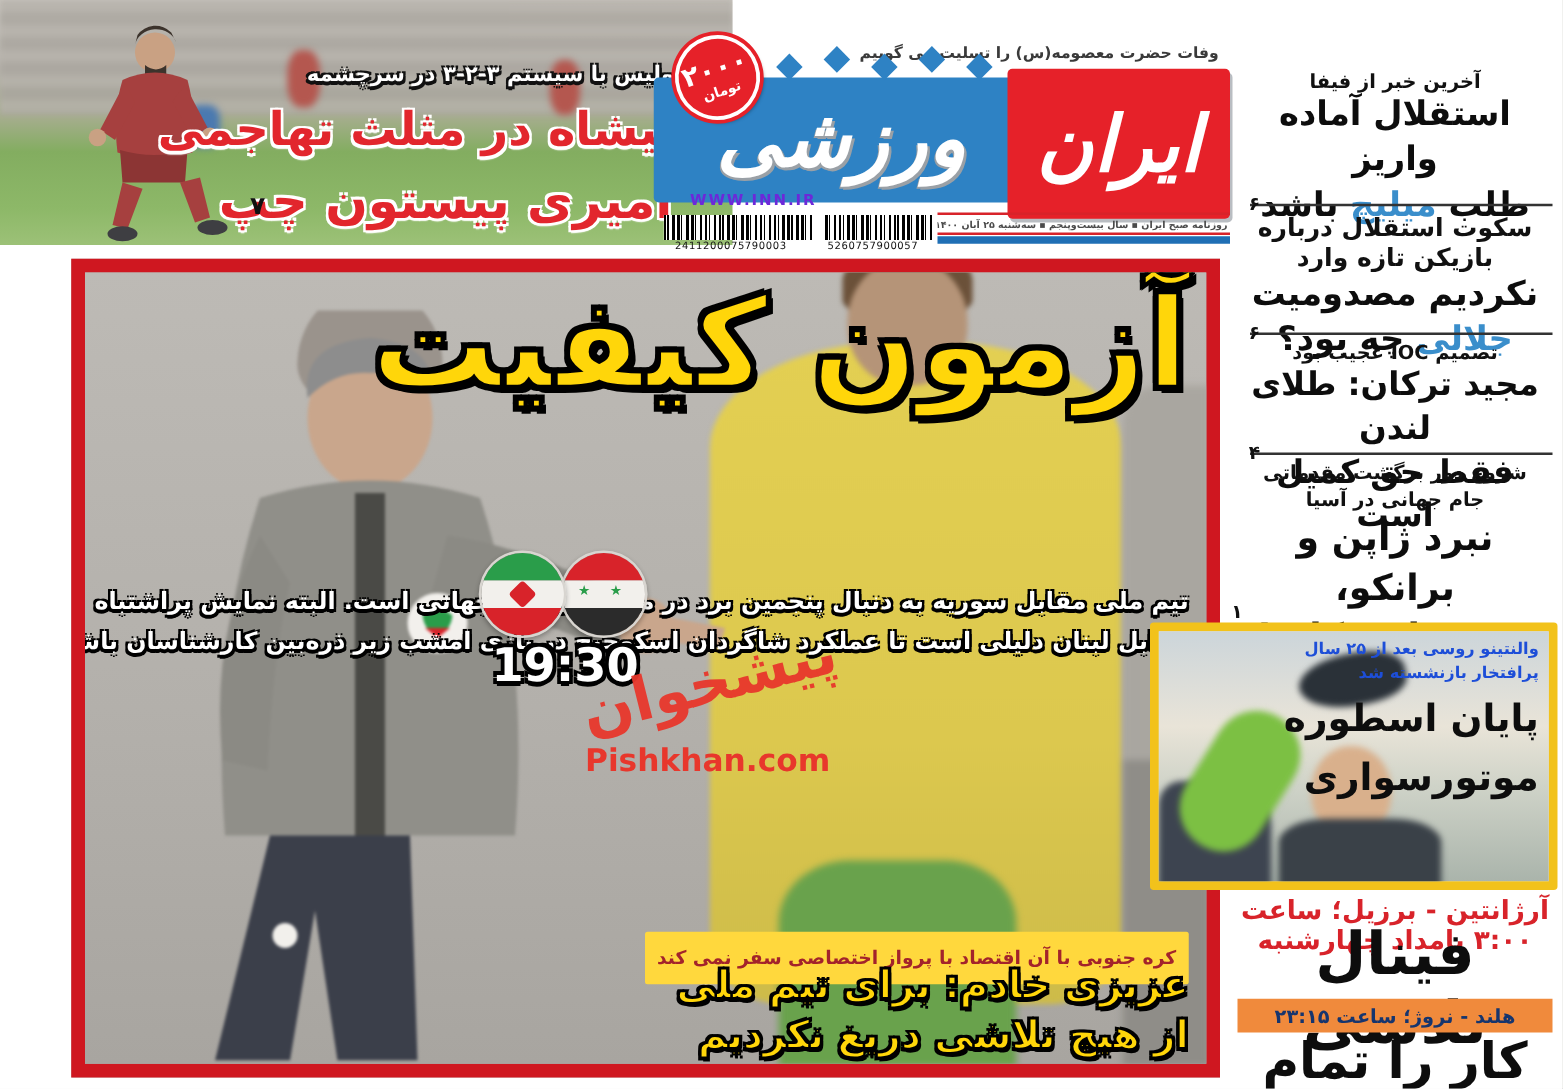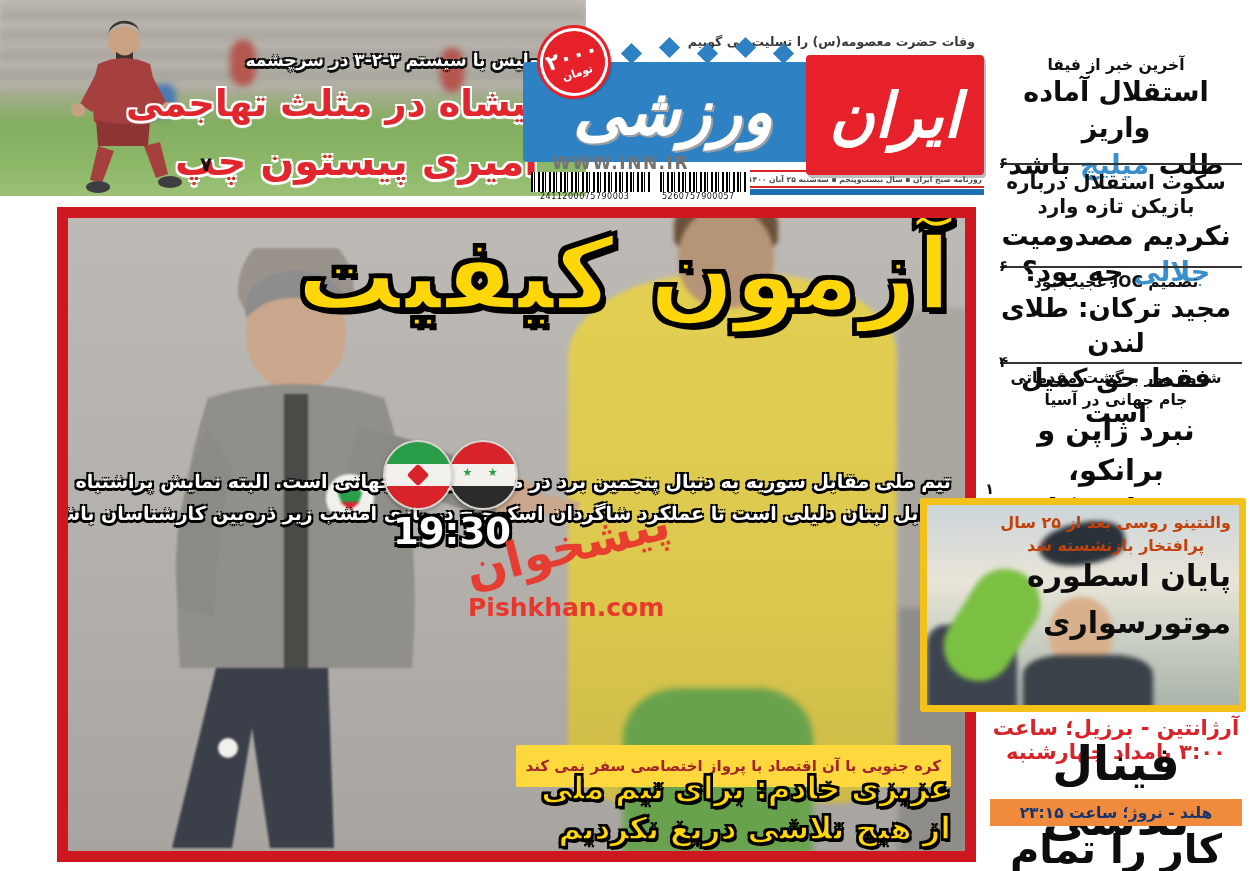--- a/index.html
+++ b/index.html
@@ -30,21 +30,21 @@
       color:#fff; font-size:64px; font-weight:bold; font-style:italic;
       text-shadow:2px 2px 0 #9aa0a6, -1px 1px 0 #9aa0a6; }
   .logo-red { position:absolute; left:806px; top:55px; width:178px; height:120px; background:#e62129; border-radius:4px;
       display:flex; align-items:center; justify-content:center; box-shadow:2px 3px 0 #b9bdc2;text-align:right; }
   .logo-red span { color:#fff; font-size:62px; font-weight:bold; font-style:italic; }
   .price-badge { position:absolute; left:540px; top:28px; width:68px; height:68px; background:#e62129; border-radius:50%;
       border:3px solid #fff; box-shadow:0 0 0 3px #e62129, 2px 3px 3px rgba(0,0,0,.35);
       display:flex; flex-direction:column; align-items:center; justify-content:center; transform:rotate(-18deg); }
   .price-badge .amt { color:#fff; font-size:22px; font-weight:bold; line-height:1; }
   .price-badge .unit { color:#fff; font-size:11px; font-weight:bold; }
-  .site-url { position:absolute; left:552px; top:153px; font-size:17px; font-weight:bold; color:#737373; letter-spacing:1.5px; direction:ltr; }
+  .site-url { position:absolute; left:552px; top:153px; font-size:12px; font-weight:bold; color:#6d28d9; letter-spacing:1.5px; direction:ltr; }
   .barcode { position:absolute; top:172px; height:20px;
       background:repeating-linear-gradient(90deg,#000 0 2px,#fff 2px 3px,#000 3px 4px,#fff 4px 7px,#000 7px 9px,#fff 9px 11px); }
   .bc-left { left:531px; width:120px; }
   .bc-right { left:660px; width:86px; }
   .bc-num { position:absolute; top:192px; font-size:8px; color:#111; direction:ltr; letter-spacing:.5px;text-align:right; }
   .bc-num-left { left:540px; }
   .bc-num-right { left:662px; }
   .datestrip { position:absolute; left:750px; top:170px; width:234px; height:30px; border-top:2px solid #d8232a; }
   .datestrip .txt { display:block; font-size:7.6px; color:#4a4a4a; font-weight:bold; padding:3px 2px 2px; text-align:center; white-space:nowrap; overflow:hidden; }
   .datestrip .redline { display:block; height:2px; background:#d8232a; }
@@ -92,21 +92,21 @@
   .story { position:absolute; left:0; width:100%; text-align:center; }
   .kicker { font-size:15.5px; font-weight:bold; color:#111; }
   .hl { font-size:27px; font-weight:bold; color:#0d0d0d; line-height:1.35; }
   .hl .blue { color:#3a8ecb; }
   .divider { position:absolute; left:14px; right:4px; border-bottom:2px solid #333; }
   .pg-num { position:absolute; left:-1px; font-size:15px; font-weight:bold; color:#111; }
 
   .rossi { position:absolute; left:-66px; top:498px; width:326px; height:214px; border:7px solid #f2c21b; background:#dfe4e4; border-radius:3px; overflow:hidden; }
   .rossi-bg { position:absolute; inset:0; background:linear-gradient(180deg,#ccd5da 0%,#e9e4d8 38%,#cfd3c8 62%,#aab4ab 100%); }
   .r-blob { position:absolute; filter:blur(2.5px); }
-  .rossi-kicker { position:absolute; right:8px; top:6px; font-size:16px; font-weight:bold; color:#c2410c; line-height:1.45; text-align:center; z-index:3; }
+  .rossi-kicker { position:absolute; right:8px; top:6px; font-size:13px; font-weight:bold; color:#1d4ed8; line-height:1.45; text-align:right; z-index:3; }
   .rossi-h { position:absolute; right:8px; top:48px; font-size:30px; font-weight:bold; color:#0d0d0d; line-height:1.55; text-align:right; z-index:3; }
 
   .final-kicker { position:absolute; left:0; top:716px; width:100%; text-align:center; font-size:21px; font-weight:bold; color:#d8232a; }
   .final-h { position:absolute; left:0; top:736px; width:100%; text-align:center; font-size:47px; font-weight:bold; color:#0d0d0d; }
   .orange-bar { position:absolute; left:4px; top:799px; width:252px; height:27px; background:#f08a3c; display:flex; align-items:center; justify-content:center; }
   .orange-bar span { font-size:15.5px; font-weight:bold; color:#16356e; }
   .second-h { position:absolute; left:0; top:826px; width:100%; text-align:center; font-size:40px; font-weight:bold; color:#0d0d0d; }
 </style>
 </head>
 <body>

